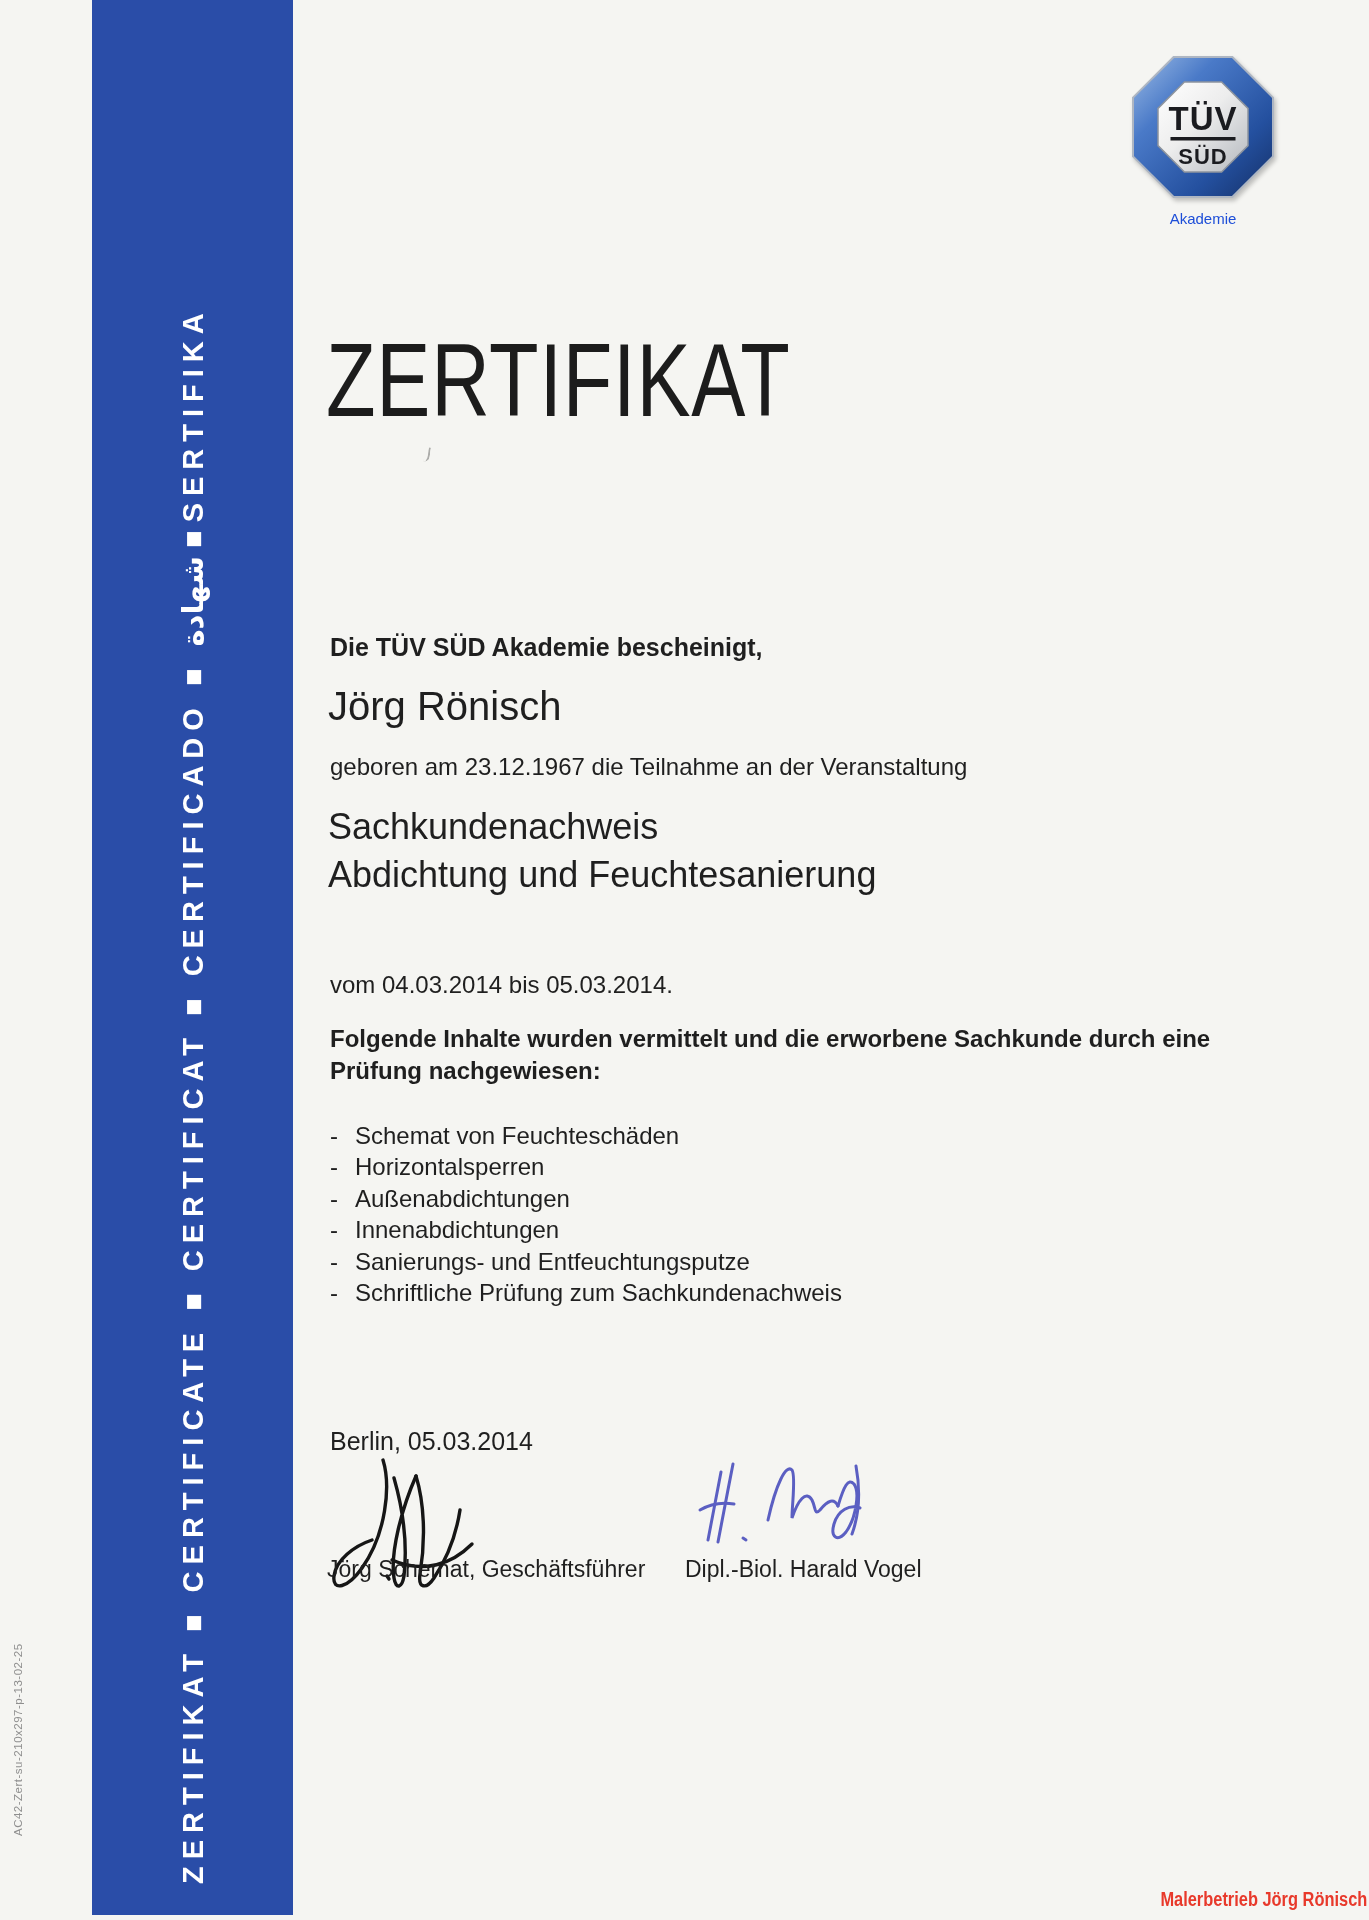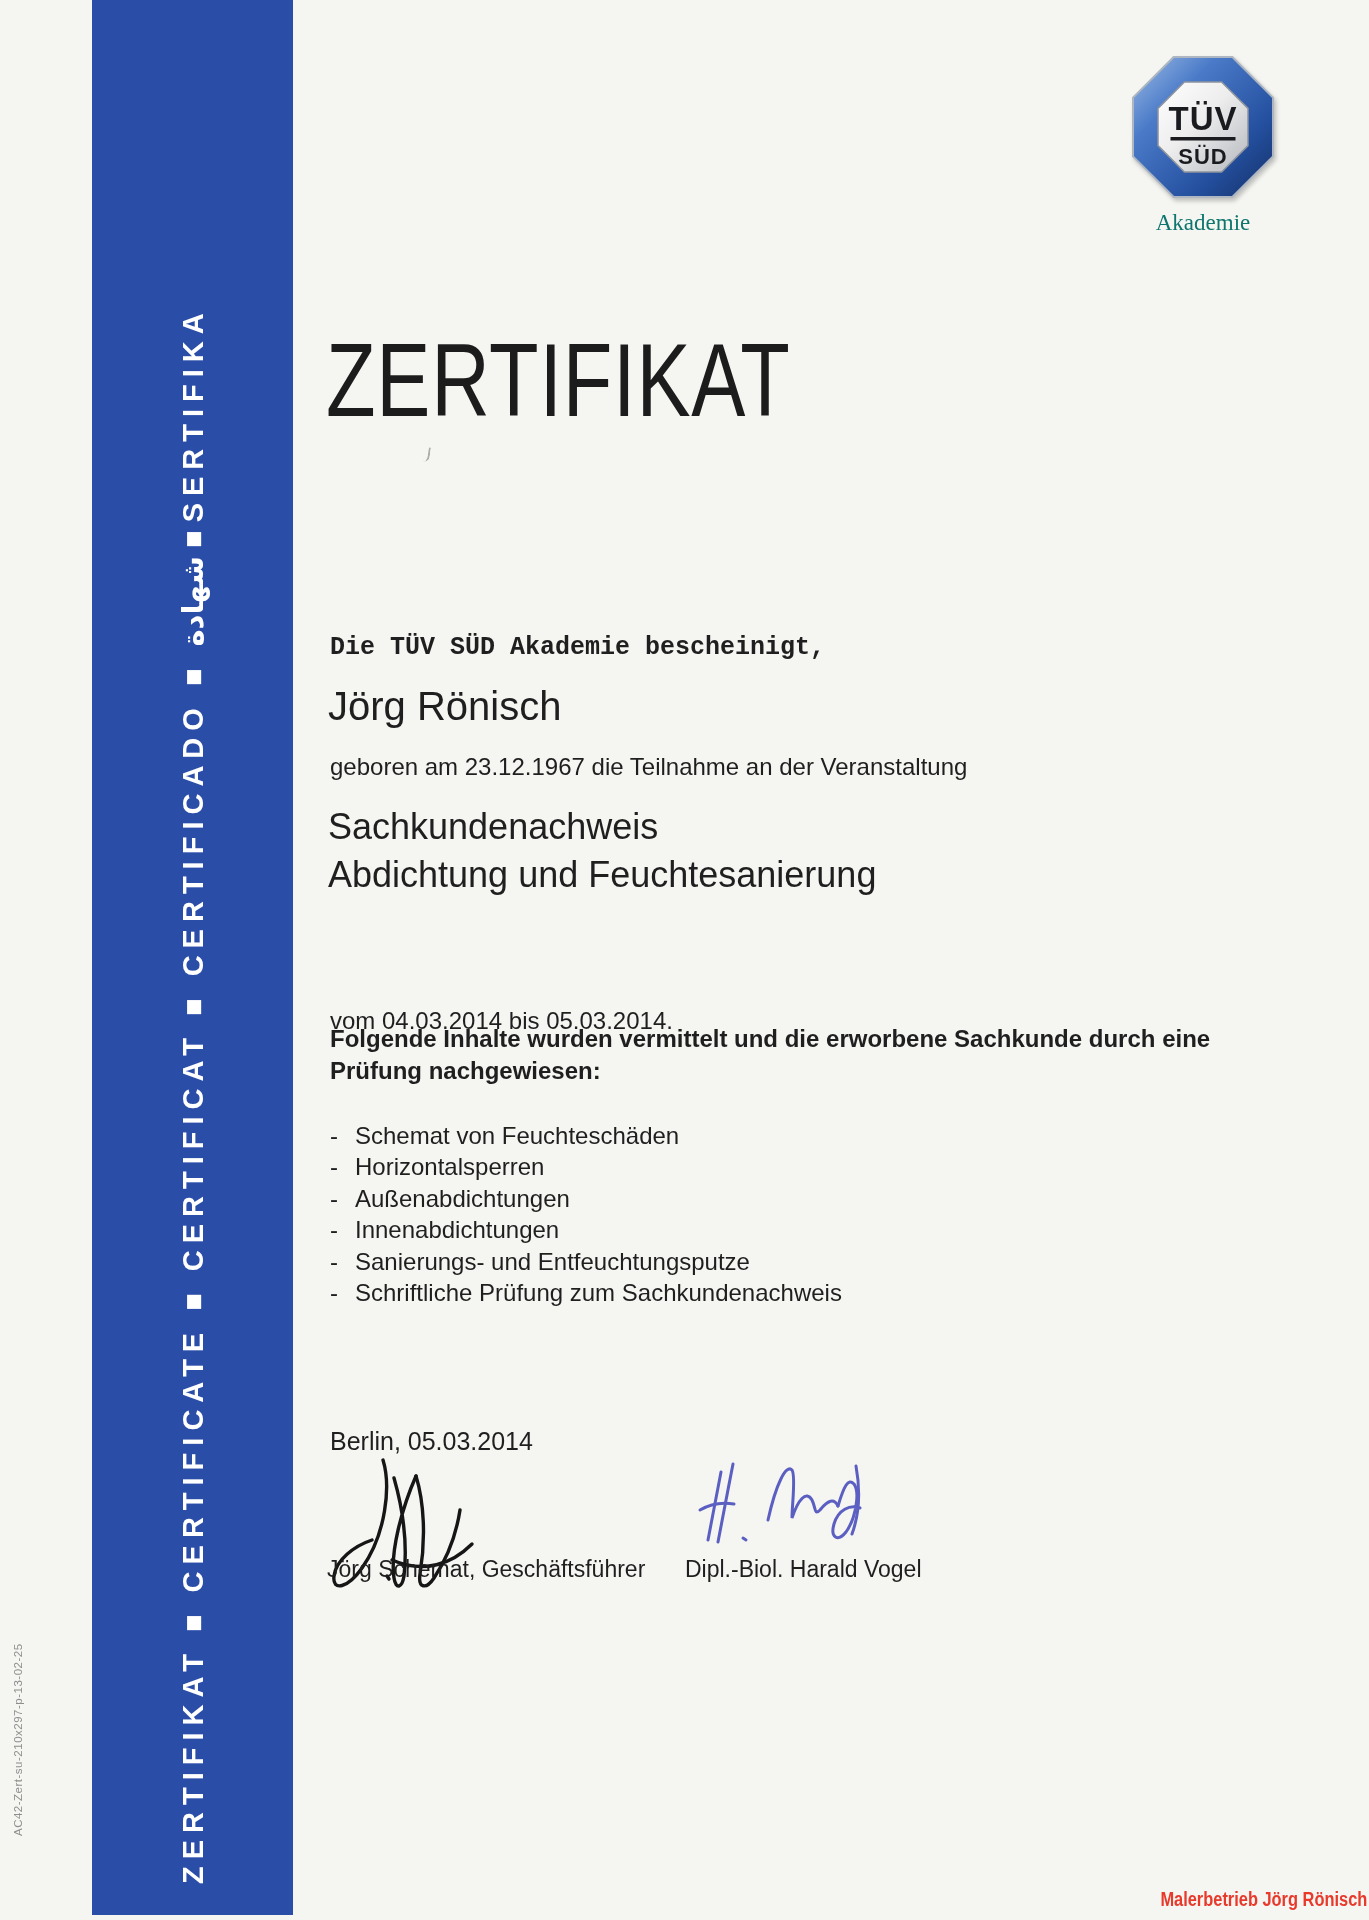--- a/index.html
+++ b/index.html
@@ -18,38 +18,38 @@
   }
   
   .edge-code{
     position:absolute;left:12px;top:1836px;
     transform:rotate(-90deg);transform-origin:0 0;
     white-space:nowrap;color:#8f8f8f;font-size:11.5px;letter-spacing:.5px;
   }
   
   .logo-wrap{position:absolute;left:1132px;top:56px;width:142px;text-align:center;}
   .logo-wrap svg{filter:drop-shadow(2px 3px 2px rgba(0,0,0,.22));}
-  .logo-caption{margin-top:8px;font-size:23px;color:#0f766e;font-family:Liberation Serif, serif;}
+  .logo-caption{margin-top:8px;font-size:15px;color:#1d4ed8;}
   .logo-txt{font-family:"Liberation Sans",sans-serif;font-weight:bold;fill:#1a1b1f;}
   
   .title{
     position:absolute;left:326px;top:326px;margin:0;
     font-size:104px;font-weight:500;line-height:1.05;color:#1c1c1c;
     letter-spacing:1px;transform:scaleX(.78);transform-origin:0 0;white-space:nowrap;
   }
   .pen-mark{
     position:absolute;left:424px;top:447px;width:4px;height:15px;
     border-right:2px solid #9a9a98;border-radius:0 0 6px 0;transform:rotate(8deg);opacity:.8;
   }
   .txt{position:absolute;left:330px;white-space:nowrap;}
-  .intro-bold{top:633px;font-size:25px;font-weight:bold;font-family:Liberation Mono, monospace;}
+  .intro-bold{top:633px;font-size:25px;font-weight:bold;}
   .name{top:684px;left:328px;font-size:40px;}
   .intro-line2{top:753px;font-size:24px;}
   .course{top:803px;left:328px;font-size:36px;line-height:47.5px;}
-  .dates{top:971px;font-size:24px;margin-top:36px;}
+  .dates{top:971px;font-size:24px;}
   .paragraph{top:1023px;font-size:24px;line-height:31.5px;font-weight:bold;}
   .topics{
     position:absolute;left:330px;top:1120px;margin:0;padding:0;list-style:none;
     font-size:24px;line-height:31.4px;
   }
   .topics li::before{content:"-";display:inline-block;width:25px;}
   .place-date{top:1427px;font-size:25px;}
   .sig{position:absolute;}
   .sig-left{left:328px;top:1448px;}
   .sig-right{left:688px;top:1450px;}

